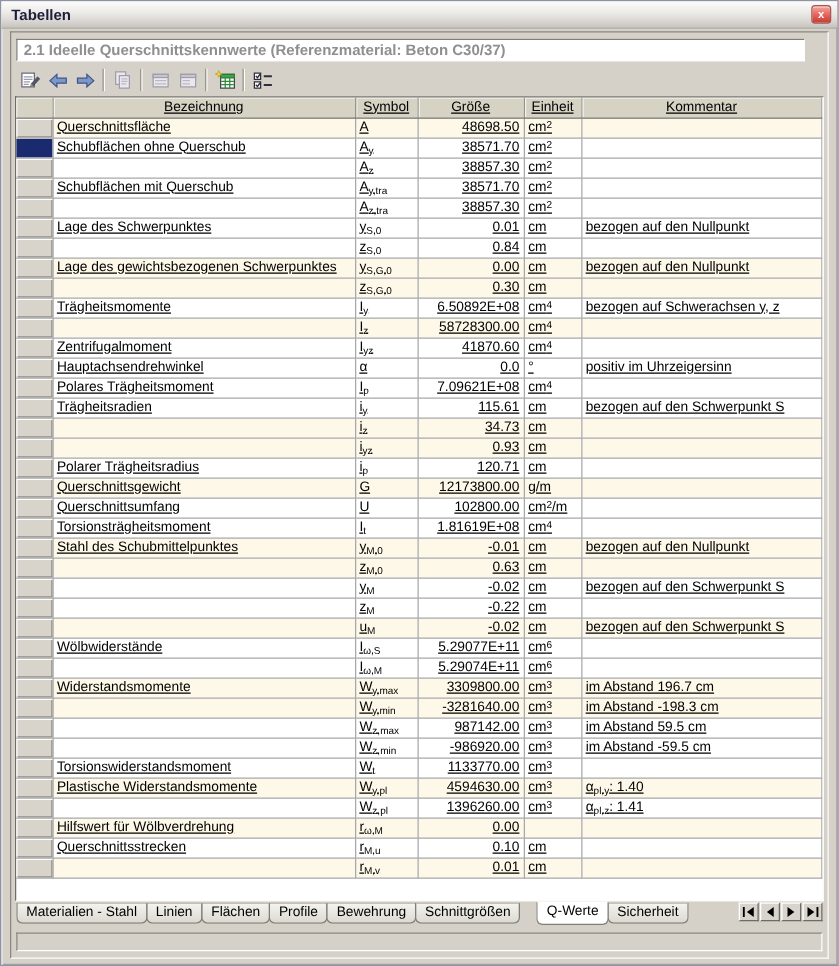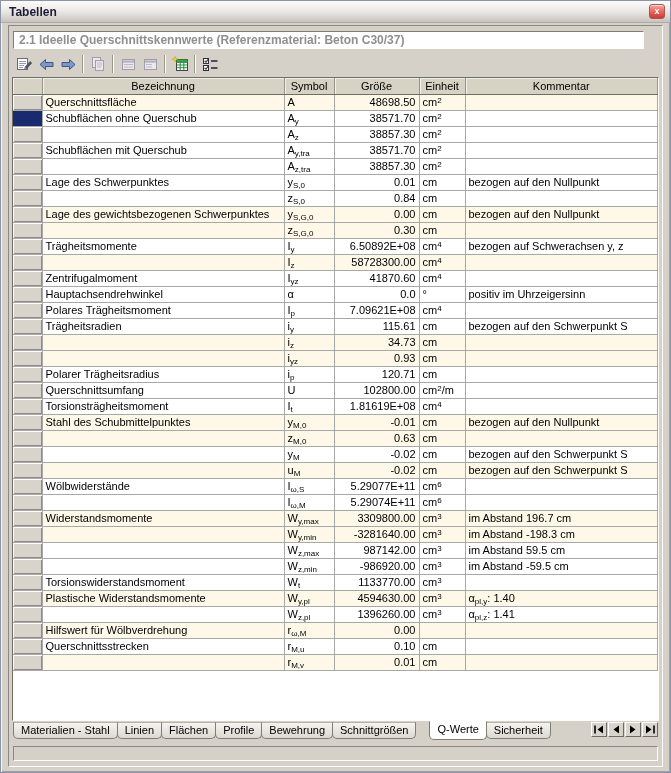--- a/index.html
+++ b/index.html
@@ -58,21 +58,21 @@
   }
   .tbtn.disabled { opacity:.9; }
   .tsep { width:0; height:18px; border-left:1px solid #9A968C; border-right:1px solid #FDFDFC; margin:0 3px; }
 
   
   .table-wrap {
     flex:1 1 auto; min-height:0;
     border:1px solid; border-color:#6F6D66 #FDFDFC #FDFDFC #6F6D66;
     background:#FFFFFF; overflow:hidden;
   }
-  table { border-collapse:collapse; table-layout:fixed; width:100%; }
+  table { border-collapse:collapse; table-layout:fixed; width:100%;text-decoration:underline; }
   td { font-size:11px; color:#000; }
   thead td {
     background:var(--header-bg,#D6D2C4);
     height:16px; text-align:center; font-size:11px;
     border-right:1px solid #98958A; border-bottom:1px solid #6F6D66;
     box-shadow: inset 1px 1px 0 #F2F0EA;
     white-space:nowrap; overflow:hidden;
   }
   tbody td {
     height:15px; line-height:15px;
@@ -353,20 +353,28 @@
               <td class="c-kom"></td>
             </tr>
             <tr>
               <td class="rowhdr"></td>
               <td class="c-bez">Polarer Trägheitsradius</td>
               <td class="c-sym">i<sub>p</sub></td>
               <td class="c-val">120.71</td>
               <td class="c-unit">cm</td>
               <td class="c-kom"></td>
             </tr>
+            <tr class="shaded">
+              <td class="rowhdr"></td>
+              <td class="c-bez">Querschnittsgewicht</td>
+              <td class="c-sym">G</td>
+              <td class="c-val">12173800.00</td>
+              <td class="c-unit">g/m</td>
+              <td class="c-kom"></td>
+            </tr>
             <tr>
               <td class="rowhdr"></td>
               <td class="c-bez">Querschnittsumfang</td>
               <td class="c-sym">U</td>
               <td class="c-val">102800.00</td>
               <td class="c-unit">cm<sup>2</sup>/m</td>
               <td class="c-kom"></td>
             </tr>
             <tr>
               <td class="rowhdr"></td>
@@ -392,20 +400,28 @@
               <td class="c-unit">cm</td>
               <td class="c-kom"></td>
             </tr>
             <tr>
               <td class="rowhdr"></td>
               <td class="c-bez"></td>
               <td class="c-sym">y<sub>M</sub></td>
               <td class="c-val">-0.02</td>
               <td class="c-unit">cm</td>
               <td class="c-kom">bezogen auf den Schwerpunkt S</td>
+            </tr>
+            <tr>
+              <td class="rowhdr"></td>
+              <td class="c-bez"></td>
+              <td class="c-sym">z<sub>M</sub></td>
+              <td class="c-val">-0.22</td>
+              <td class="c-unit">cm</td>
+              <td class="c-kom"></td>
             </tr>
             <tr class="shaded">
               <td class="rowhdr"></td>
               <td class="c-bez"></td>
               <td class="c-sym">u<sub>M</sub></td>
               <td class="c-val">-0.02</td>
               <td class="c-unit">cm</td>
               <td class="c-kom">bezogen auf den Schwerpunkt S</td>
             </tr>
             <tr>

